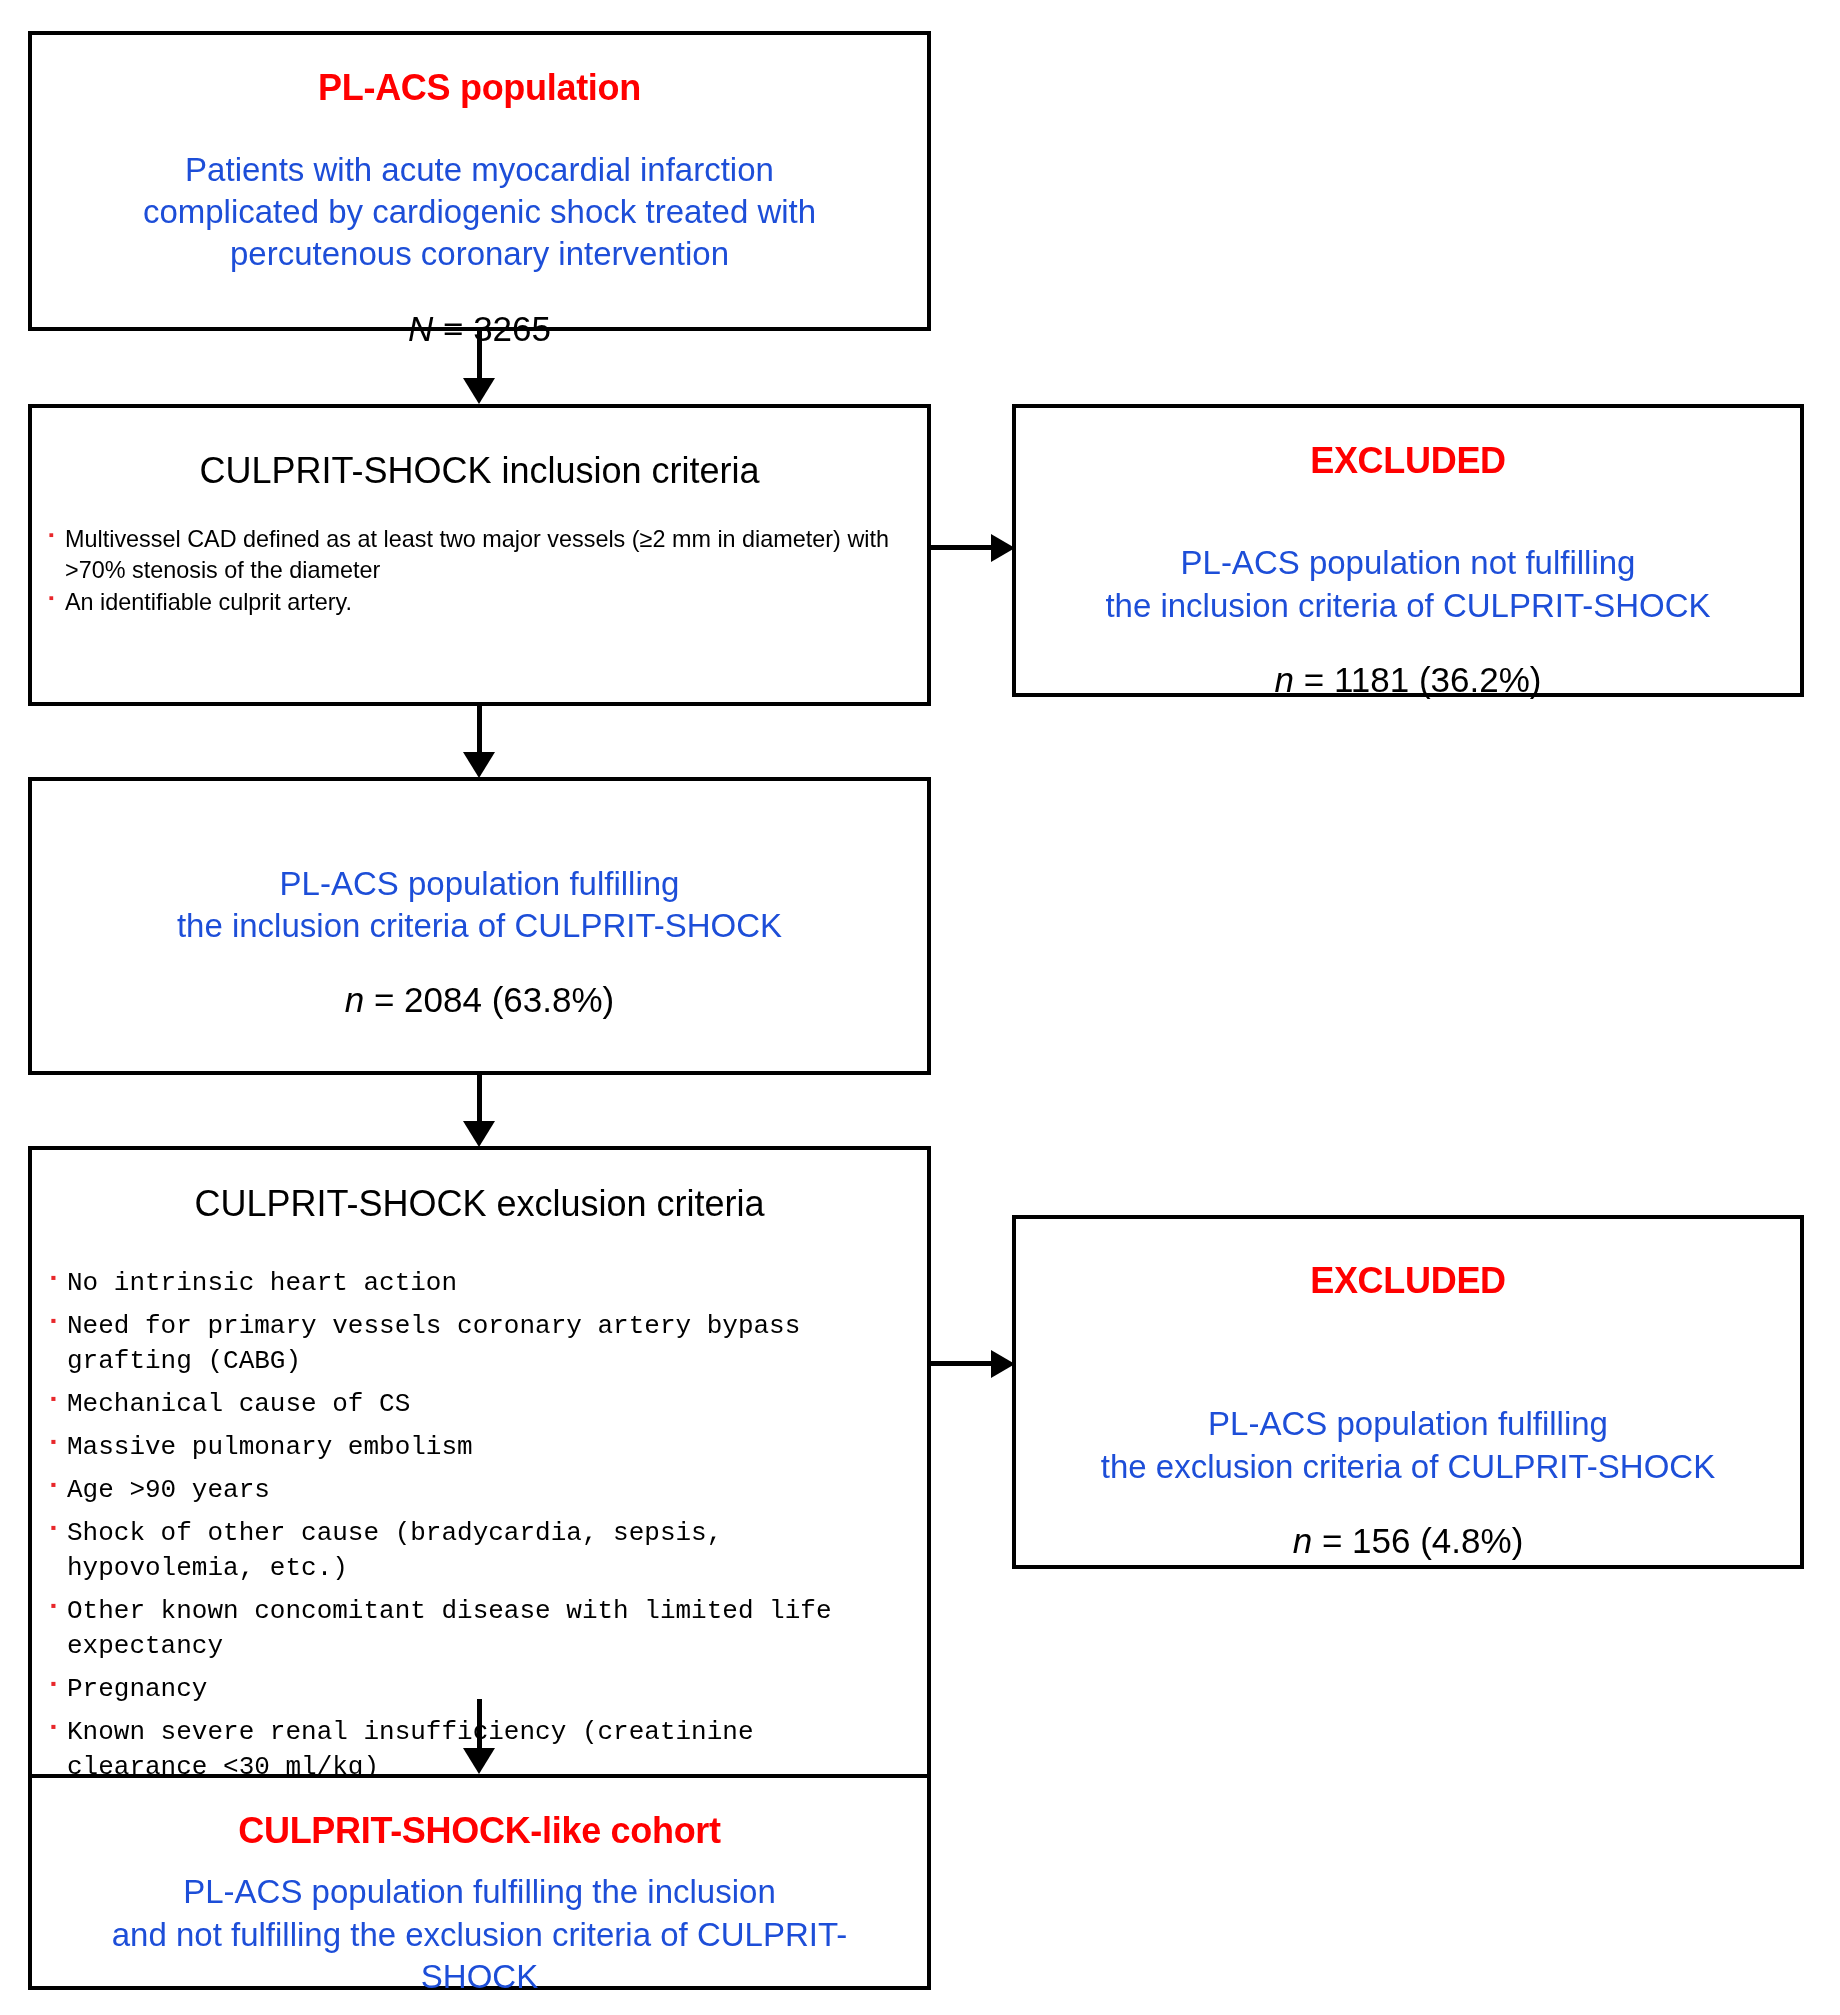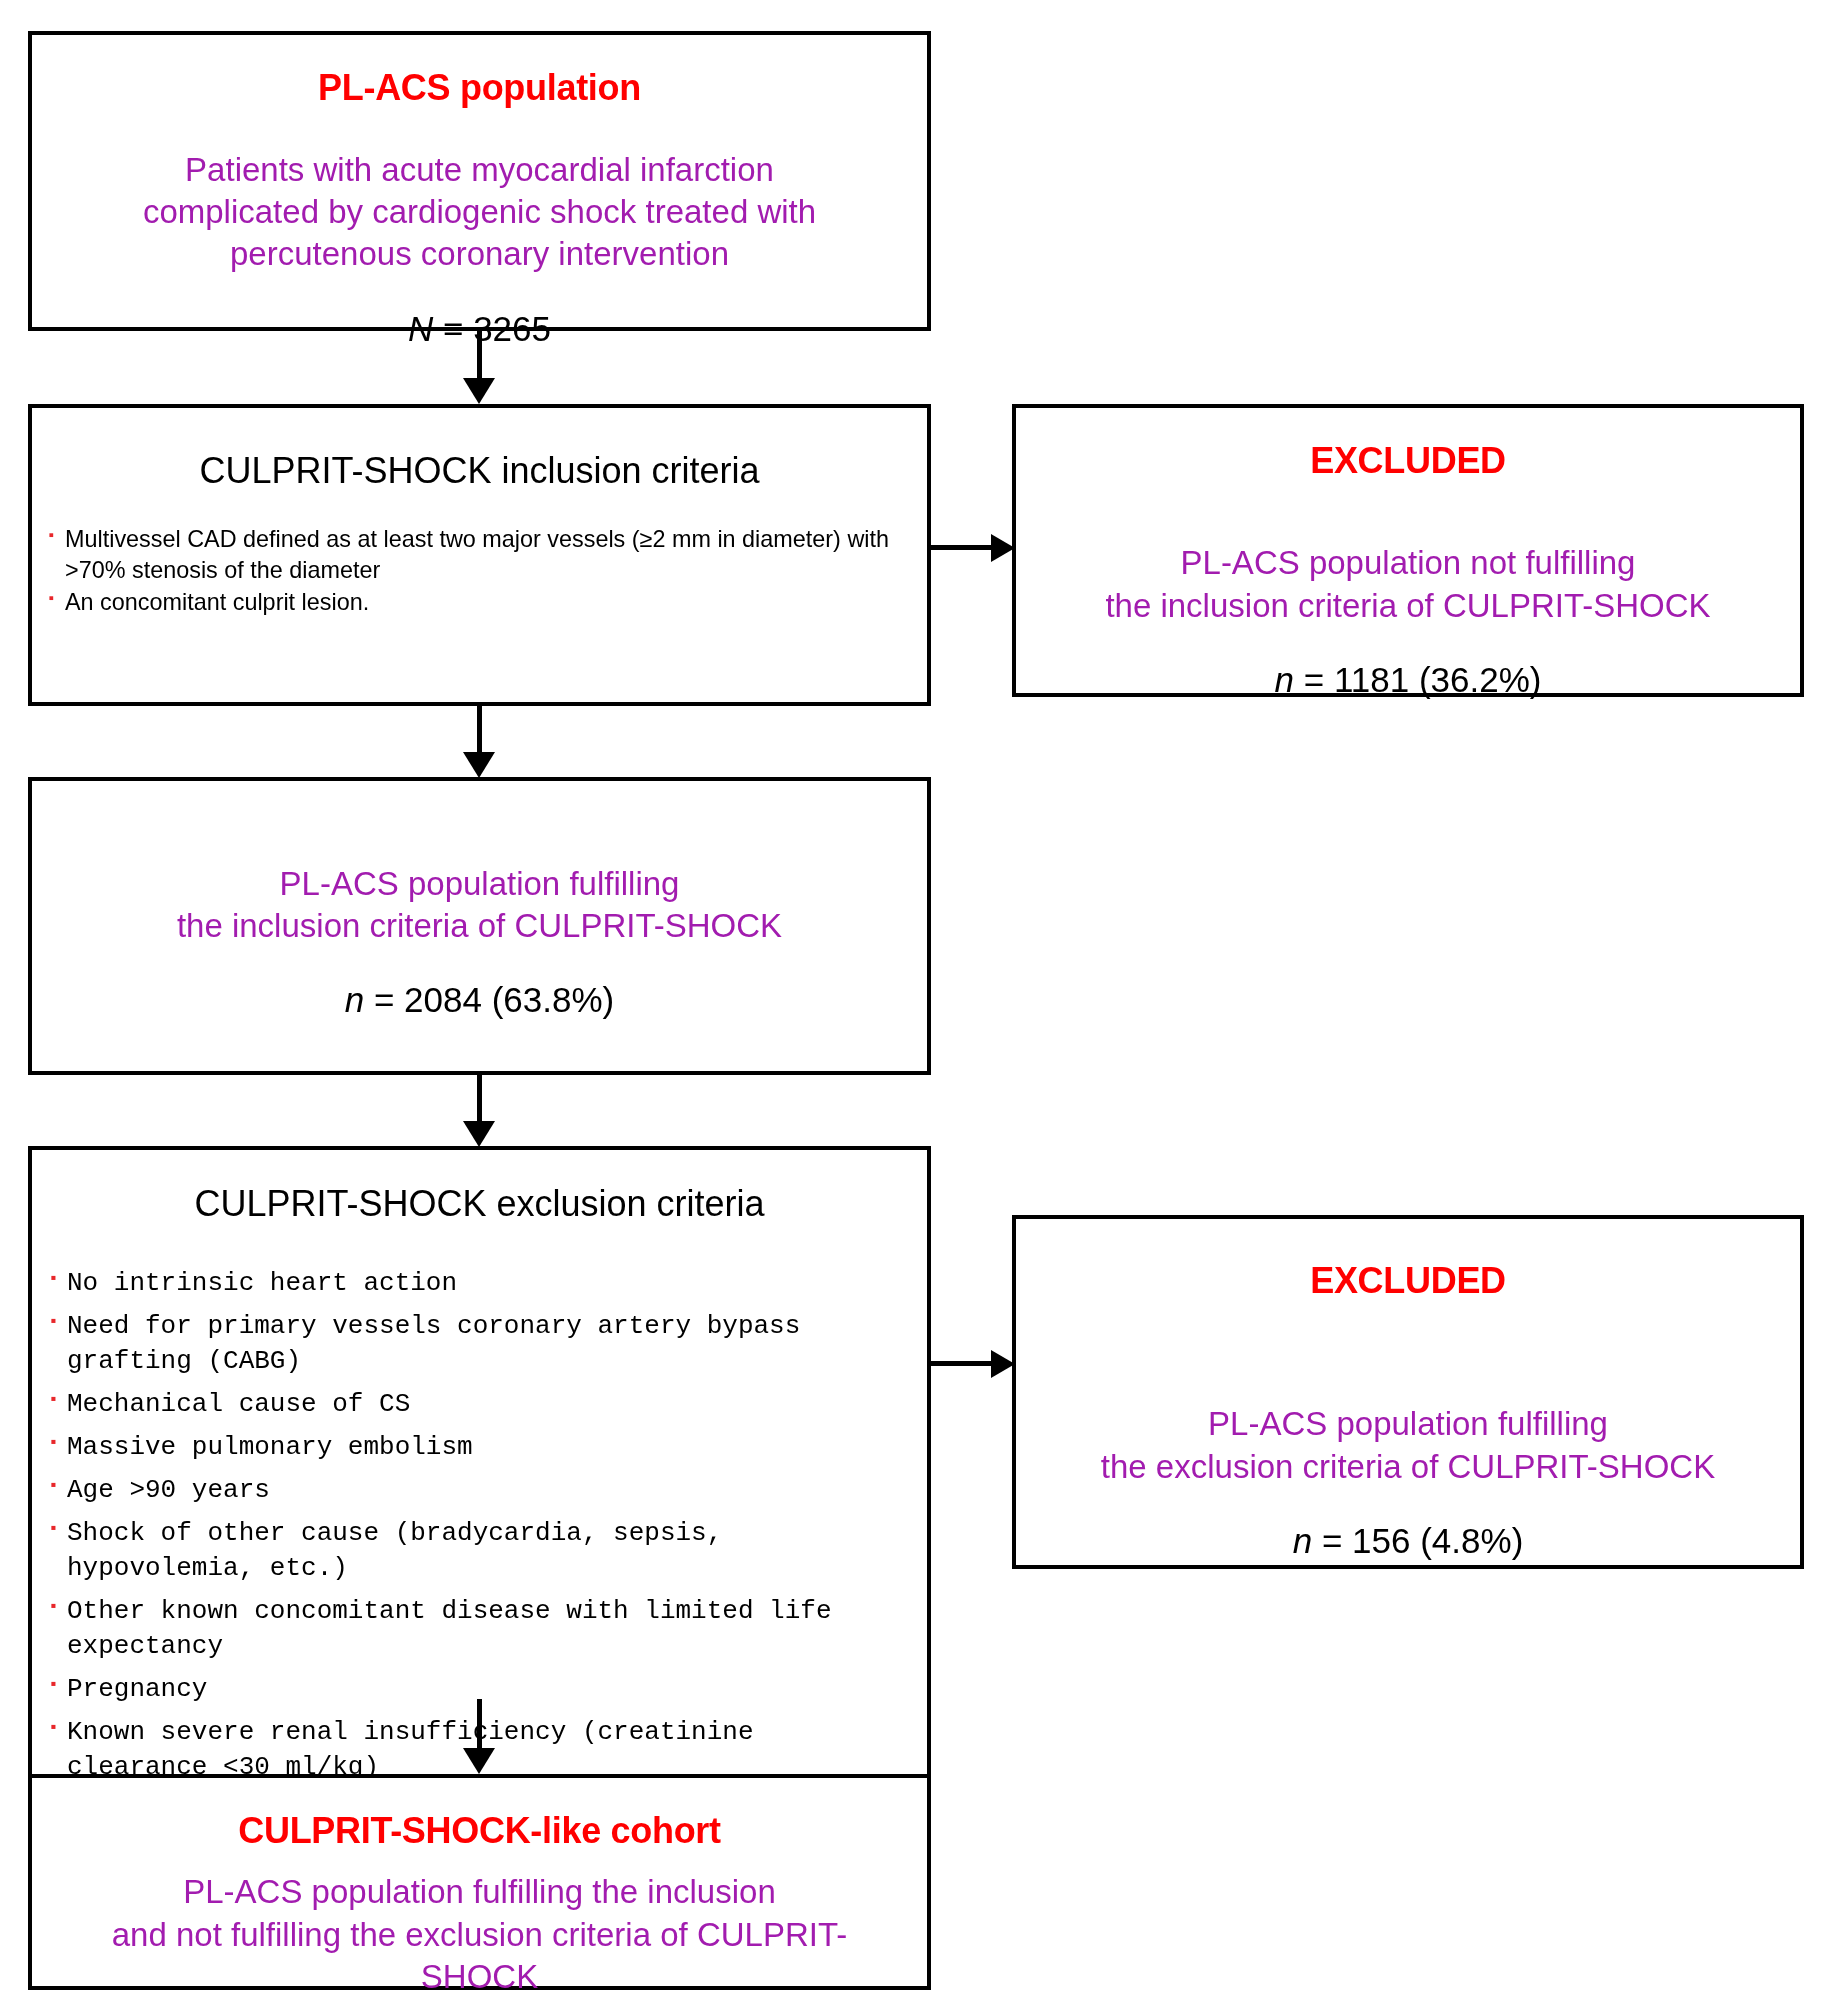--- a/index.html
+++ b/index.html
@@ -23,21 +23,21 @@
     text-align: center;
   }
   .title-red {
     color: #ff0000;
     font-weight: bold;
     font-size: 36px;
     line-height: 1.15;
     letter-spacing: -0.3px;
   }
   .body-text {
-    color: #a21caf;
+    color: #1d4ed8;
     font-size: 33px;
     line-height: 1.28;
   }
   .count-text {
     color: #000000;
     font-size: 35px;
     line-height: 1.2;
   }
   .count-text .ital {
     font-style: italic;
@@ -124,21 +124,21 @@
 
   <div class="conn" style="left:477px; top:331px; width:5.3px; height:48px;"></div>
   <div class="arrow-down" style="left:463px; top:378px;"></div>
 
   <div class="box" style="left:28px; top:404px; width:903px; height:302px;">
     <div class="sp-lg"></div>
     <div class="head-plain">CULPRIT-SHOCK inclusion criteria</div>
     <div class="sp-md"></div>
     <ul class="bullets" style="margin-left:13px; margin-right:23.4px;">
       <li>Multivessel CAD defined as at least two major vessels (≥2 mm in diameter) with &gt;70% stenosis of the diameter</li>
-      <li>An concomitant culprit lesion.</li>
+      <li>An identifiable culprit artery.</li>
     </ul>
   </div>
 
   <div class="conn" style="left:931px; top:545px; width:64px; height:5.3px;"></div>
   <div class="arrow-right" style="left:991px; top:534px;"></div>
 
   <div class="box" style="left:1012px; top:404px; width:792px; height:293px;">
     <div class="sp-md"></div>
     <div class="title-red">EXCLUDED</div>
     <div class="sp-lg"></div>

